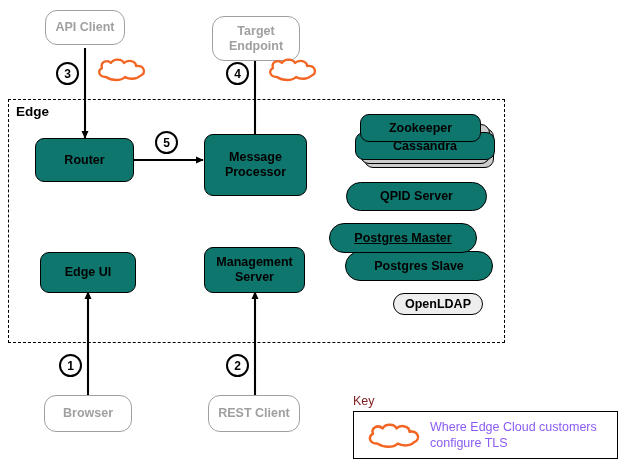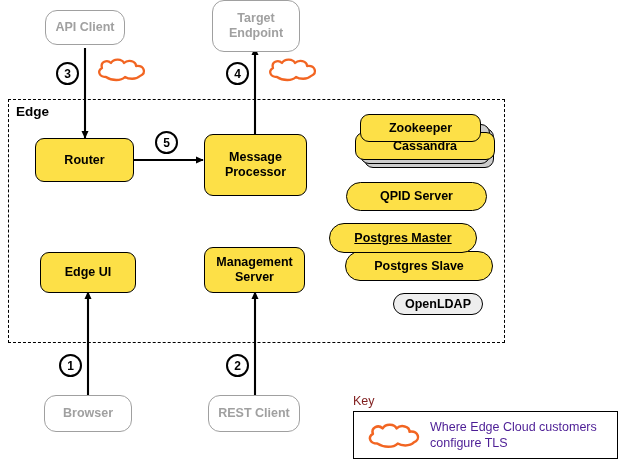--- a/index.html
+++ b/index.html
@@ -12,21 +12,21 @@
   
   .node{
     position:absolute;
     box-sizing:border-box;
     display:flex;align-items:center;justify-content:center;
     text-align:center;
     font-weight:bold;
     font-size:12.5px;
     line-height:15px;
     color:#000000;
-    background:#fde047;
+    background:#0f766e;
     border:1.6px solid #000000;
     border-radius:9px;
     z-index:6;
   }
   
   .node.ghost{
     background:#ffffff;
     border:1.6px solid #a0a0a0;
     color:#a0a0a0;
     font-weight:bold;
@@ -95,21 +95,21 @@
     position:absolute;
     box-sizing:border-box;
     border:1.4px solid #000000;
     background:#ffffff;
     z-index:7;
   }
   #key-text{
     position:absolute;
     font-size:12.5px;
     line-height:16px;
-    color:#4c1d95;
+    color:#8b5cf6;
     z-index:8;
   }
 </style>
 </head>
 <body>
 
 <div id="canvas">
 
   <div id="edge-region" style="left:8px;top:99px;width:497px;height:244px;"></div>
   <div id="edge-label" style="left:14px;top:104px;">Edge</div>
@@ -129,21 +129,21 @@
 
     <line x1="88" y1="396" x2="88" y2="292" stroke="#000000" stroke-width="2.1" marker-end="url(#arrowhead)"></line>
 
     <line x1="255" y1="396" x2="255" y2="292" stroke="#000000" stroke-width="2.1" marker-end="url(#arrowhead)"></line>
   </svg>
 
   <div class="node ghost" style="left:45px;top:10px;width:80px;height:35px;">
     <span>API Client</span>
   </div>
 
-  <div class="node ghost" style="left:212px;top:0;width:88px;height:52px;">
+  <div class="node ghost" style="left:212px;top:16px;width:88px;height:45px;">
     <span>Target Endpoint</span>
   </div>
 
   <div class="node ghost" style="left:44px;top:395px;width:88px;height:37px;font-weight:bold;">
     <span>Browser</span>
   </div>
 
   <div class="node ghost" style="left:208px;top:395px;width:92px;height:37px;">
     <span>REST Client</span>
   </div>

